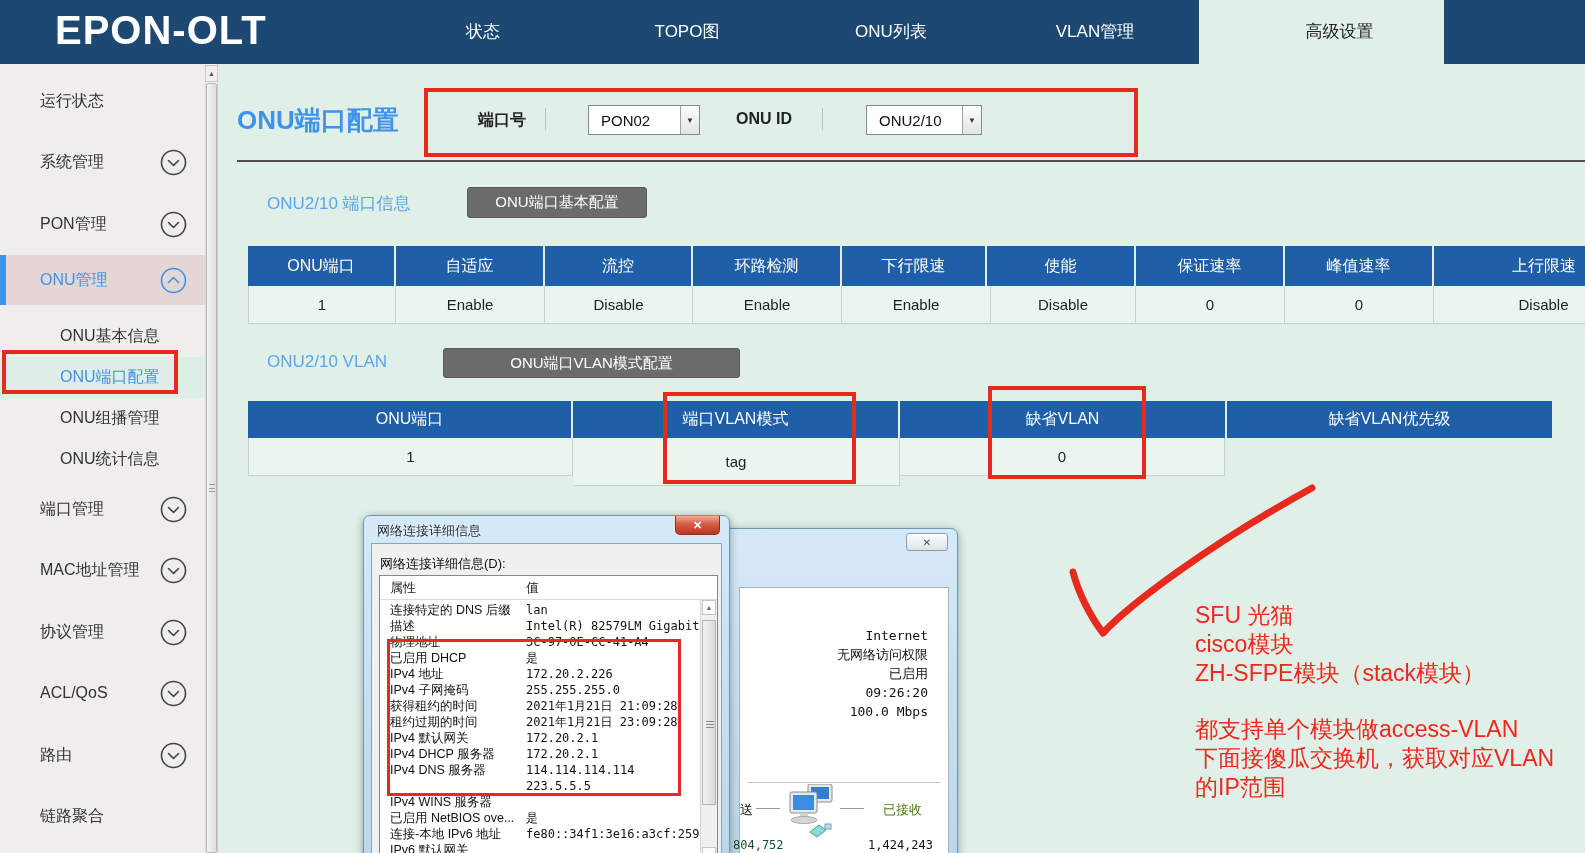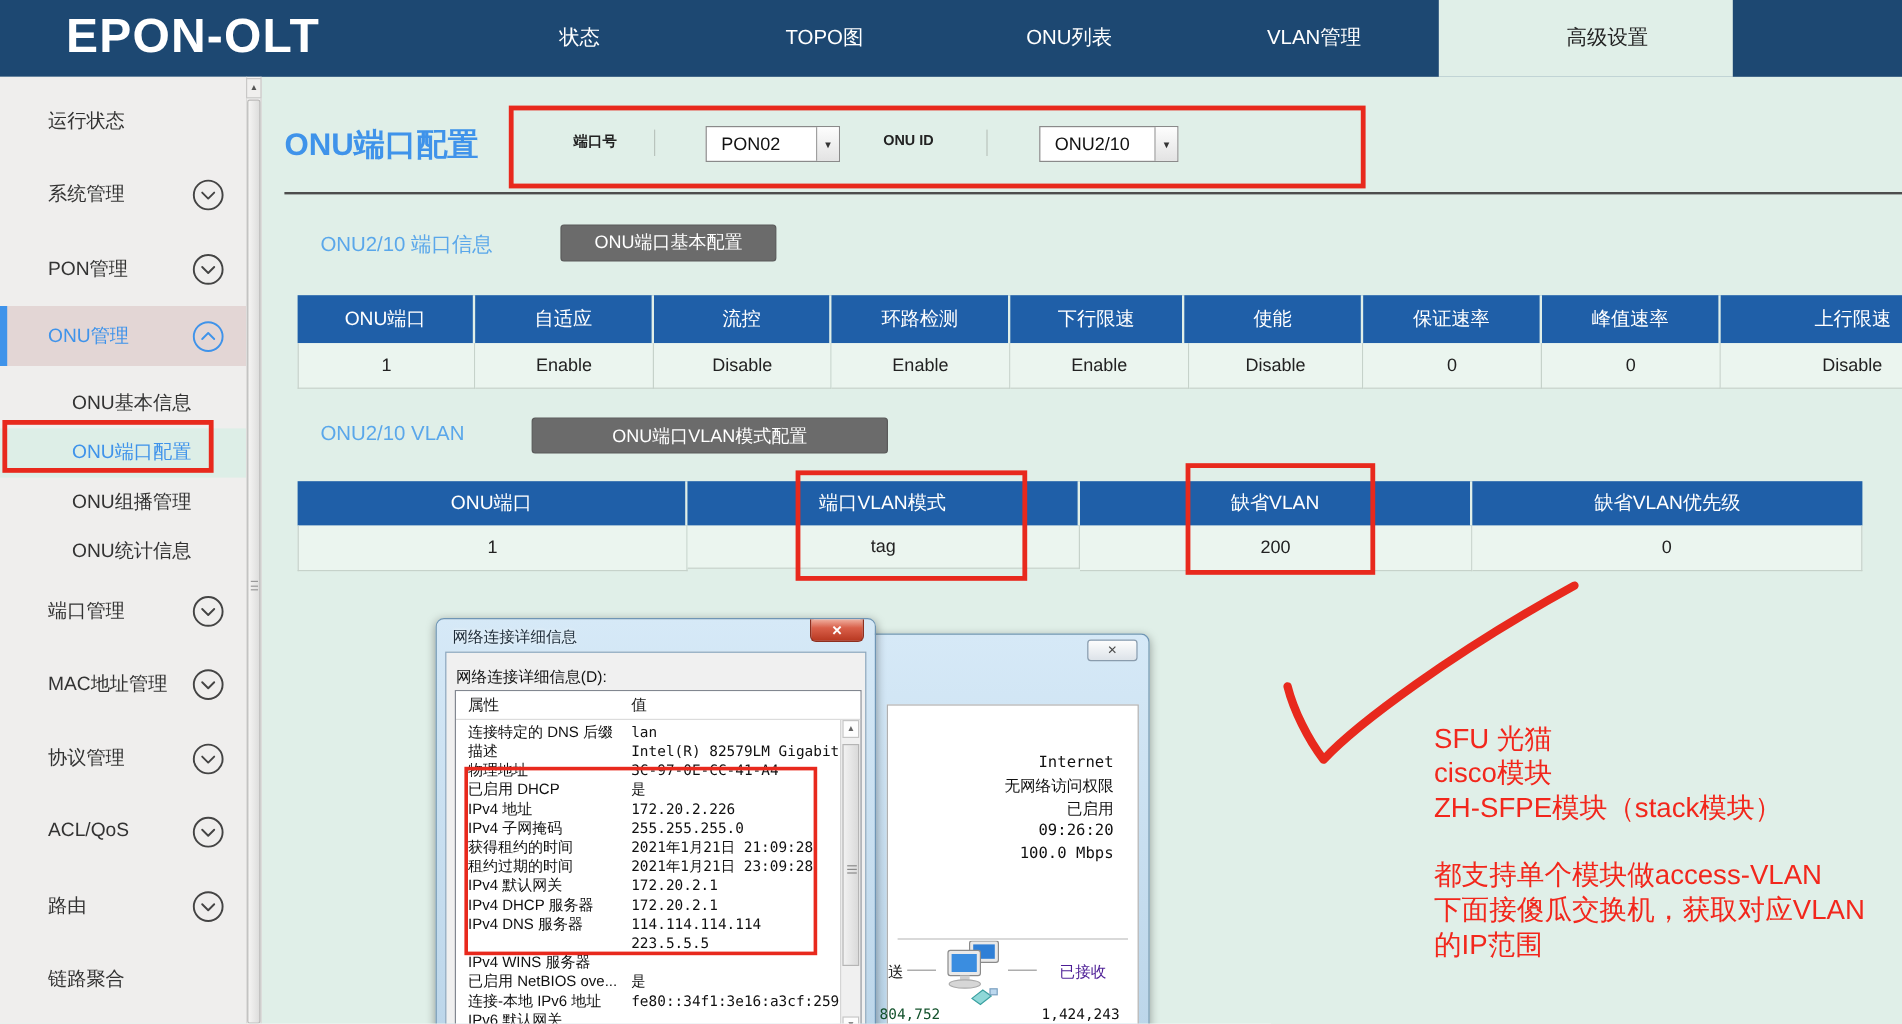--- a/index.html
+++ b/index.html
@@ -25,21 +25,21 @@
 
   
   .sb-track { left:205px; top:64px; width:13px; height:789px; background:#f4f3f2; border-left:1px solid #dddcdb; border-right:1px solid #cfcecd; }
   .sb-btn { left:205px; width:13px; height:17px; background:#f0efee; border:1px solid #c9c8c7; display:flex; align-items:center; justify-content:center; font-size:7px; color:#555; cursor:pointer; }
   .sb-thumb { left:206px; top:83px; width:11px; height:770px; background:linear-gradient(90deg,#f5f4f3,#dededd); border:1px solid #b9b8b7; border-radius:2px; cursor:pointer; }
   .sb-grip { position:absolute; left:2px; top:400px; width:6px; height:8px; border-top:1px solid #999; border-bottom:1px solid #999; }
   .sb-grip:before { content:""; position:absolute; left:0; top:3px; width:6px; height:1px; background:#999; }
 
   
   .page-title { left:237px; top:103px; font-size:26px; font-weight:bold; color:#3f93ea; }
-  .ctrl-label { font-size:12px; font-weight:bold; color:#222; }
+  .ctrl-label { font-size:16px; font-weight:bold; color:#222; }
   .vline { width:1px; height:22px; background:#b9c4bd; }
   .select { background:#fff; border:1px solid #8a8a8a; height:30px; display:flex; align-items:center; cursor:pointer; }
   .select .sel-text { flex:1; padding-left:12px; font-size:15px; color:#111; }
   .select .sel-arrow { width:19px; height:28px; border-left:1px solid #a0a0a0; background:linear-gradient(#fdfdfd,#e3e3e3); display:flex; align-items:center; justify-content:center; font-size:8px; color:#333; }
   .divider { left:237px; top:160px; width:1348px; height:2px; background:#4d4d4d; }
 
   .section-label { font-size:17px; color:#5aa7ea; }
   .gray-btn { background:#6b6b6b; color:#fff; font-size:15px; border:1px solid #5a5a5a; border-radius:3px; display:flex; align-items:center; justify-content:center; cursor:pointer; }
 
   .tbl { display:flex; flex-direction:column; }
@@ -242,22 +242,21 @@
 
   <div class="abs tbl" style="left:248px;top:401px;">
     <div class="t-row">
       <div class="t-cell th" style="width:325px;height:37px;">ONU端口</div>
       <div class="t-cell th" style="width:327px;height:37px;">端口VLAN模式</div>
       <div class="t-cell th" style="width:327px;height:37px;">缺省VLAN</div>
       <div class="t-cell th" style="width:325px;height:37px;">缺省VLAN优先级</div>
     </div>
     <div class="t-row">
       <div class="t-cell td" style="width:325px;height:38px;">1</div>
-      <div class="t-cell td" style="width:327px;height:36px;">tag</div>
-      <div class="t-cell td" style="width:327px;height:38px;">200</div>
+      <div class="t-cell td" style="width:327px;height:48px;">tag</div>
       <div class="t-cell td" style="width:325px;height:38px;">0</div>
     </div>
   </div>
 
   <div class="abs win" style="left:700px;top:528px;width:258px;height:330px;border-radius:0 7px 0 0;z-index:5;">
     <div class="close-gray">✕</div>
     <div style="position:absolute;left:38px;top:58px;right:8px;bottom:0;background:#fff;border:1px solid #b0b0b0;">
       <div class="abs" style="right:20px;top:38px;">
         <div class="status-line mono">Internet</div>
         <div class="status-line">无网络访问权限</div>
@@ -272,21 +271,21 @@
         <rect x="24" y="0" width="24" height="18" rx="2" fill="#e9e9e9" stroke="#8a8a8a"></rect>
         <rect x="27" y="3" width="18" height="12" fill="#2f7fd6"></rect>
         <rect x="6" y="8" width="27" height="21" rx="2" fill="#e9e9e9" stroke="#8a8a8a"></rect>
         <rect x="9" y="11" width="21" height="15" fill="#3a8de0"></rect>
         <rect x="16" y="29" width="8" height="4" fill="#cfcfcf"></rect>
         <ellipse cx="20" cy="36" rx="13" ry="3.5" fill="#d6d6d6" stroke="#aaa"></ellipse>
         <path d="M26 48 l9 -7 7 5 -9 7 z" fill="#8fd8d8" stroke="#3aa0a0"></path>
         <rect x="41" y="40" width="6" height="5" fill="#bcd8ee" stroke="#7aa0c0"></rect>
       </svg>
       <div class="abs dash" style="left:100px;width:24px;top:220px;"></div>
-      <div class="abs" style="left:143px;top:213px;font-size:13px;color:#4c1d95;">已接收</div>
+      <div class="abs" style="left:143px;top:213px;font-size:13px;color:#4d7c0f;">已接收</div>
       <div class="abs mono" style="left:-7px;top:250px;font-size:12px;color:#14532d;">804,752</div>
       <div class="abs mono" style="left:128px;top:250px;font-size:12px;color:#111;">1,424,243</div>
     </div>
   </div>
 
   <div class="abs win" style="left:363px;top:515px;width:367px;height:345px;border-radius:7px 7px 0 0;z-index:10;">
     <div class="win-title">网络连接详细信息</div>
     <div class="close-red">✕</div>
     <div class="dlg-client">
       <div class="abs" style="left:8px;top:11px;font-size:13px;color:#111;">网络连接详细信息(D):</div>

